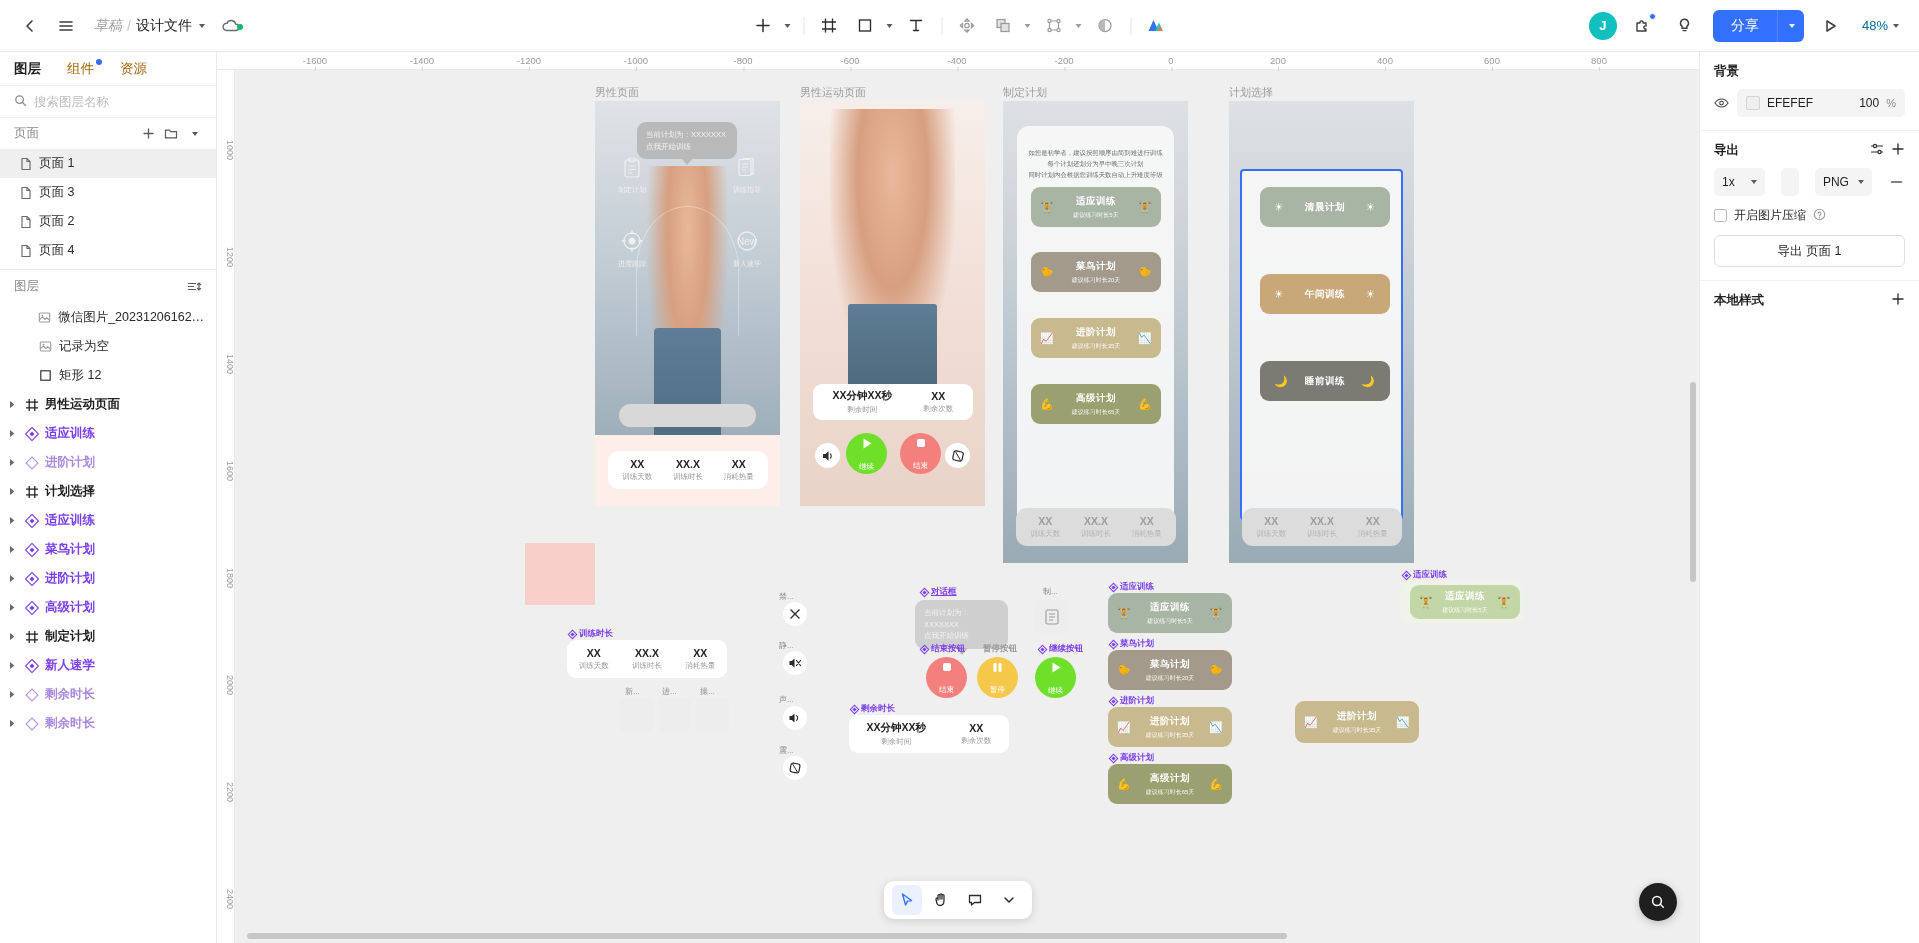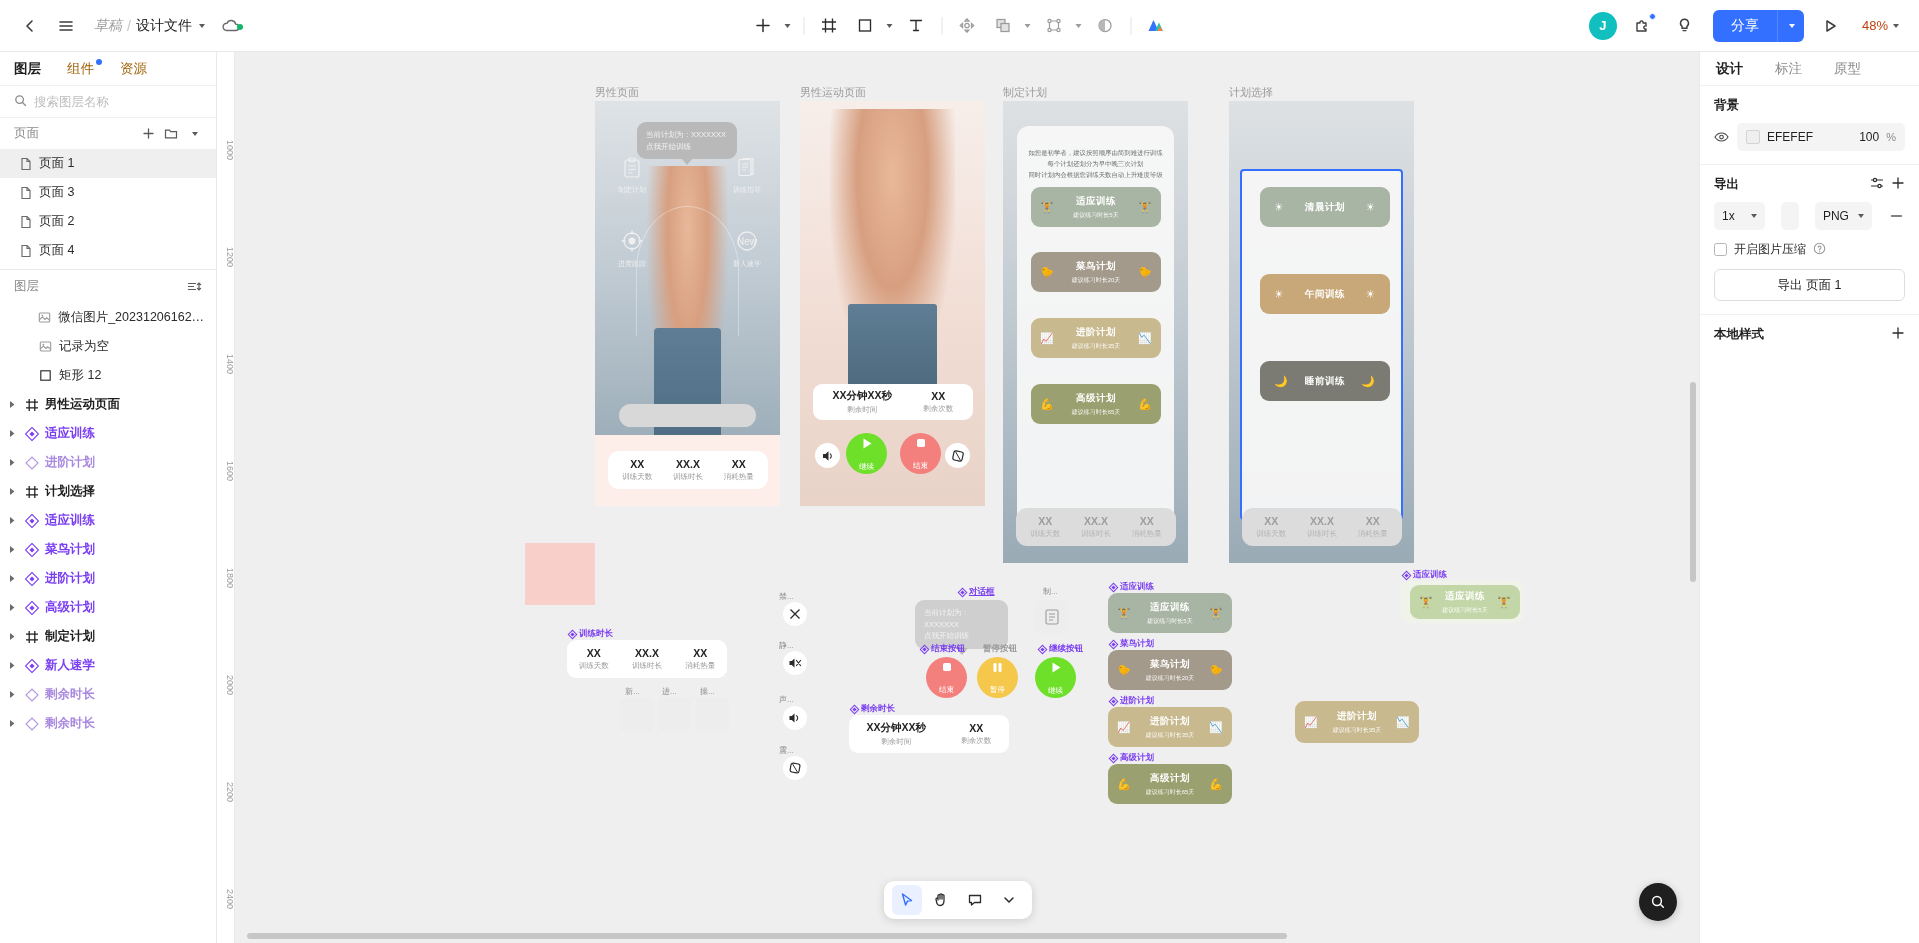--- a/index.html
+++ b/index.html
@@ -48,21 +48,21 @@
   }
   .plug-wrap { position:relative; }
   .plug-wrap .bdot { position:absolute; top:3px; right:3px; width:7px;height:7px;border-radius:50%;background:#3370ff;border:1.5px solid #fff; }
   .share-group { display:flex; align-items:stretch; border-radius:6px; overflow:hidden; margin-left:2px; }
   .share-btn {
     background:#3370ff;color:#fff;font-size:14px;padding:0 18px;height:32px;
     display:flex;align-items:center;cursor:pointer;border-right:1px solid #5588ff;
   }
   .share-caret { background:#3370ff; width:26px; height:32px; display:flex;align-items:center;justify-content:center;cursor:pointer; }
   .share-caret .chev { border-top-color:#fff; }
-  .zoom-ctl { display:flex;align-items:center;gap:3px;font-size:13px;color:#c2410c;padding:5px 6px;border-radius:5px;cursor:pointer; }
+  .zoom-ctl { display:flex;align-items:center;gap:3px;font-size:13px;color:#0369a1;padding:5px 6px;border-radius:5px;cursor:pointer; }
 
   
   .body { flex:1; display:flex; position:relative; min-height:0; }
 
   
   .left {
     width: 217px; min-width:217px; background:#fff; border-right:1px solid #eaeaea;
     display:flex; flex-direction:column; min-height:0;
   }
   .l-tabs { display:flex; align-items:center; height:34px; padding:0 14px; gap:26px; border-bottom:1px solid #f0f0f0; }
@@ -672,20 +672,35 @@
       <div class="ruler-v" id="ruler-v">
           <div class="r-tickv" style="top: 88px;">1000</div>
           <div class="r-tickv" style="top: 195px;">1200</div>
           <div class="r-tickv" style="top: 302px;">1400</div>
           <div class="r-tickv" style="top: 409px;">1600</div>
           <div class="r-tickv" style="top: 516px;">1800</div>
           <div class="r-tickv" style="top: 623px;">2000</div>
           <div class="r-tickv" style="top: 730px;">2200</div>
           <div class="r-tickv" style="top: 837px;">2400</div>
         </div>
+      <div class="ruler-h" id="ruler-h">
+          <div class="r-tick" style="left: 98px;">-1600</div>
+          <div class="r-tick" style="left: 205px;">-1400</div>
+          <div class="r-tick" style="left: 312px;">-1200</div>
+          <div class="r-tick" style="left: 419px;">-1000</div>
+          <div class="r-tick" style="left: 526px;">-800</div>
+          <div class="r-tick" style="left: 633px;">-600</div>
+          <div class="r-tick" style="left: 740px;">-400</div>
+          <div class="r-tick" style="left: 847px;">-200</div>
+          <div class="r-tick" style="left: 954px;">0</div>
+          <div class="r-tick" style="left: 1061px;">200</div>
+          <div class="r-tick" style="left: 1168px;">400</div>
+          <div class="r-tick" style="left: 1275px;">600</div>
+          <div class="r-tick" style="left: 1382px;">800</div>
+        </div>
 
       <div class="canvas">
 
         <div class="frame-label" style="left:360px; top:15px;">男性页面</div>
         <div class="frame-label" style="left:565px; top:15px;">男性运动页面</div>
         <div class="frame-label" style="left:768px; top:15px;">制定计划</div>
         <div class="frame-label" style="left:994px; top:15px;">计划选择</div>
 
         <div class="frame" style="left:360px; top:31px; width:185px; height:405px;">
           <div class="ph grad-bg"></div>
@@ -938,21 +953,21 @@
             </div>
         </div>
 
         <div class="grey-lbl" style="left:390px; top:616px;">新...</div>
         <div class="grey-lbl" style="left:427px; top:616px;">进...</div>
         <div class="grey-lbl" style="left:465px; top:616px;">操...</div>
         <div style="position:absolute;left:385px;top:628px;width:33px;height:33px;background:#ededed;border-radius:4px;"></div>
         <div style="position:absolute;left:423px;top:628px;width:33px;height:33px;background:#ededed;border-radius:4px;"></div>
         <div style="position:absolute;left:461px;top:628px;width:33px;height:33px;background:#ededed;border-radius:4px;"></div>
 
-        <div class="comp-tag" style="left:724px; top:516px;text-decoration:underline;">
+        <div class="comp-tag" style="left:686px; top:516px;text-decoration:underline;">
           <span class="dia">
               <i></i>
             </span>
           <span>对话框</span>
         </div>
         <div class="tip-bubble" style="left:680px; top:530px; width:93px; background:#cfcfcf;">
           <div>当前计划为：XXXXXXX</div>
           <div>点我开始训练</div>
         </div>
 
@@ -1130,25 +1145,20 @@
             <circle cx="7" cy="7" r="4.4"></circle>
             <path d="M10.3 10.3l3 3" stroke-linecap="round"></path>
           </svg>
       </div>
 
       <div class="hscroll"></div>
       <div class="vscroll"></div>
     </div>
 
     <div class="right">
-      <div class="r-tabs">
-        <div class="r-tab active">设计</div>
-        <div class="r-tab">标注</div>
-        <div class="r-tab">原型</div>
-      </div>
 
 
       <div class="r-sec">
         <div class="r-sec-title">
           <span>背景</span>
         </div>
         <div class="bg-row">
           <span class="eye">
             <svg width="15" height="12" viewBox="0 0 15 12" fill="none" stroke="currentColor" stroke-width="1.15">
                 <path d="M1 6s2.4-4 6.5-4S14 6 14 6s-2.4 4-6.5 4S1 6 1 6z"></path>

